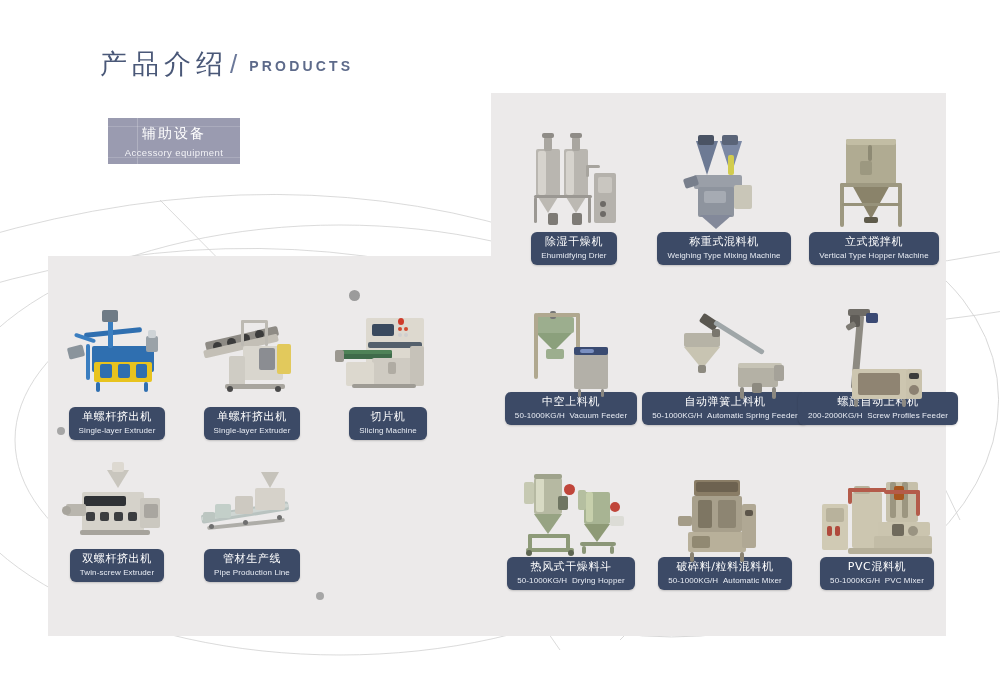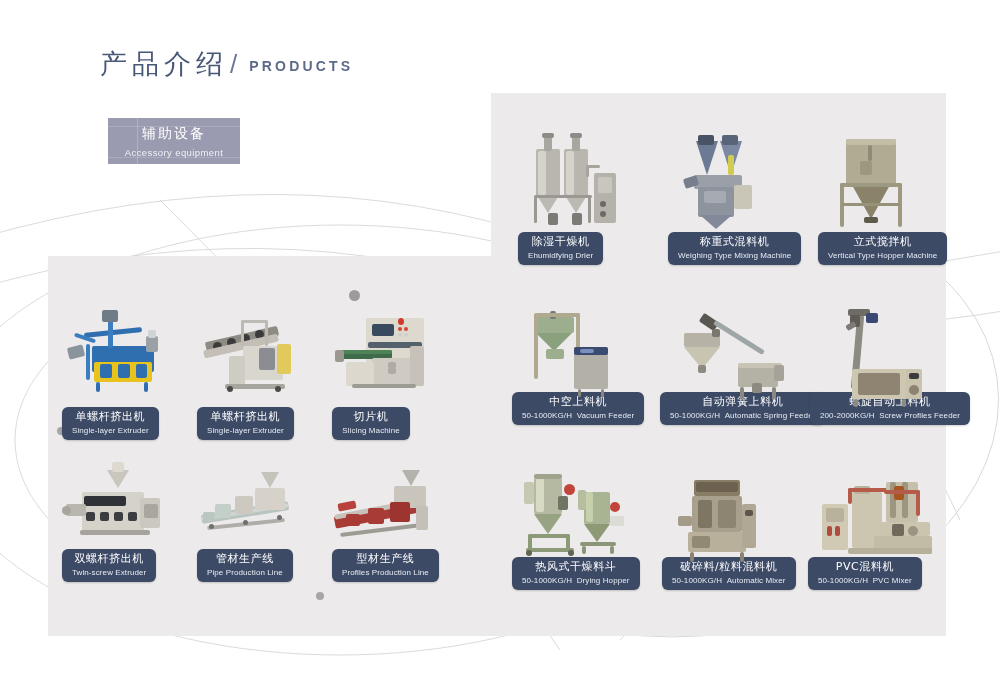--- a/index.html
+++ b/index.html
@@ -63,21 +63,21 @@
 
   
   .panel { position: absolute; background: #eceaea; }
   .panel-left  { left: 48px;  top: 256px; width: 443px; height: 380px; }
   .panel-right { left: 491px; top: 93px;  width: 455px; height: 543px; }
 
   
   .arcs { position: absolute; left: 0; top: 0; width: 1000px; height: 678px; pointer-events: none; }
 
   
-  .cell { position: absolute; display: flex; flex-direction: column; align-items: flex-start; }
+  .cell { position: absolute; display: flex; flex-direction: column; align-items: center; }
   .cell-art { position: relative; width: 100%; flex: 1; }
 
   .label {
     background: #3c4a66;
     border-radius: 6px;
     color: #ffffff;
     text-align: center;
     padding: 4px 10px 5px;
     line-height: 1.15;
     box-shadow: 0 1px 2px rgba(0,0,0,.18);
@@ -255,38 +255,20 @@
       <div class="m cir" style="left:12px; top:72px; width:5px; height:5px; background:#6f6f6f;"></div>
       <div class="m cir" style="left:46px; top:68px; width:5px; height:5px; background:#6f6f6f;"></div>
       <div class="m cir" style="left:80px; top:63px; width:5px; height:5px; background:#6f6f6f;"></div>
     </div>
     <div class="label">
       <div class="label-cn">管材生产线</div>
       <div class="label-en">Pipe Production Line</div>
     </div>
   </div>
 
-  <div class="cell" style="left:332px; top:452px; width:112px; height:130px;">
-    <div class="cell-art">
-      <div class="m rr" style="left:2px; top:56px; width:92px; height:12px; background:#a83b35; transform:rotate(-11deg);"></div>
-      <div class="m rr" style="left:2px; top:54px; width:92px; height:5px; background:#c6c2ba; transform:rotate(-11deg);"></div>
-      <div class="m rr" style="left:62px; top:34px; width:32px; height:22px; background:#c9c5bd;"></div>
-      <div class="m" style="left:70px; top:18px; width:0; height:0; border-left:9px solid transparent; border-right:9px solid transparent; border-top:16px solid #b5b2ab;"></div>
-      <div class="m rr" style="left:58px; top:50px; width:20px; height:20px; background:#9c342f;"></div>
-      <div class="m rr" style="left:36px; top:56px; width:16px; height:16px; background:#a83b35;"></div>
-      <div class="m rr" style="left:14px; top:62px; width:14px; height:12px; background:#a83b35;"></div>
-      <div class="m rr" style="left:6px; top:50px; width:18px; height:8px; background:#b8433a; transform:rotate(-11deg);"></div>
-      <div class="m rr" style="left:8px; top:76px; width:82px; height:4px; background:#9e9b94; transform:rotate(-7deg);"></div>
-      <div class="m rr" style="left:84px; top:54px; width:12px; height:24px; background:#c4c0b8;"></div>
-    </div>
-    <div class="label">
-      <div class="label-cn">型材生产线</div>
-      <div class="label-en">Profiles Production Line</div>
-    </div>
-  </div>
 
   <div class="cell" style="left:518px; top:125px; width:112px; height:140px;">
     <div class="cell-art">
       <div class="m rr" style="left:18px; top:24px; width:24px; height:48px; background:#b9b6b0;"></div>
       <div class="m rr" style="left:20px; top:26px; width:8px; height:44px; background:#d6d3cd;"></div>
       <div class="m rr" style="left:46px; top:24px; width:24px; height:48px; background:#b9b6b0;"></div>
       <div class="m rr" style="left:48px; top:26px; width:8px; height:44px; background:#d6d3cd;"></div>
       <div class="m rr" style="left:26px; top:12px; width:8px; height:14px; background:#a9a6a0;"></div>
       <div class="m rr" style="left:54px; top:12px; width:8px; height:14px; background:#a9a6a0;"></div>
       <div class="m rr" style="left:24px; top:8px; width:12px; height:5px; background:#8f8c87;"></div>

